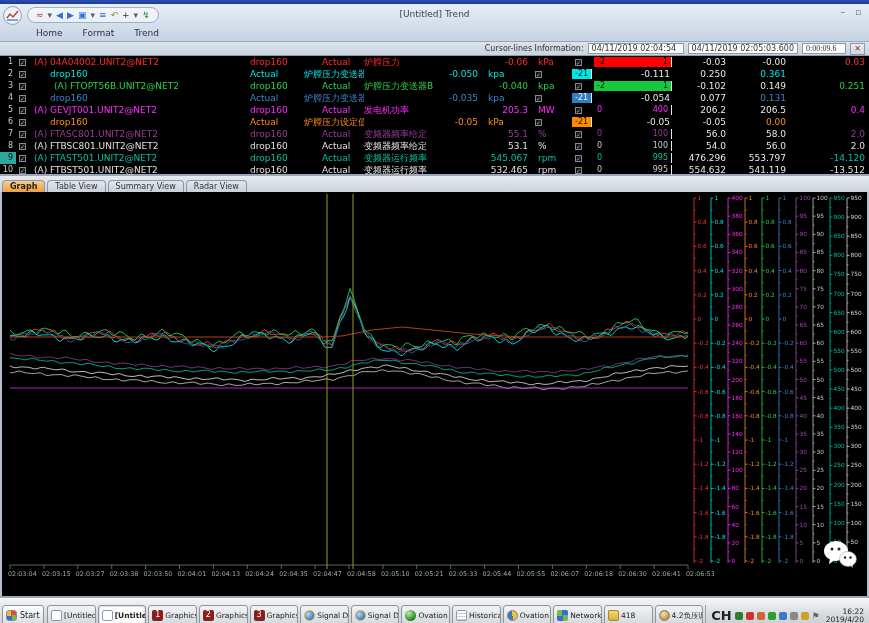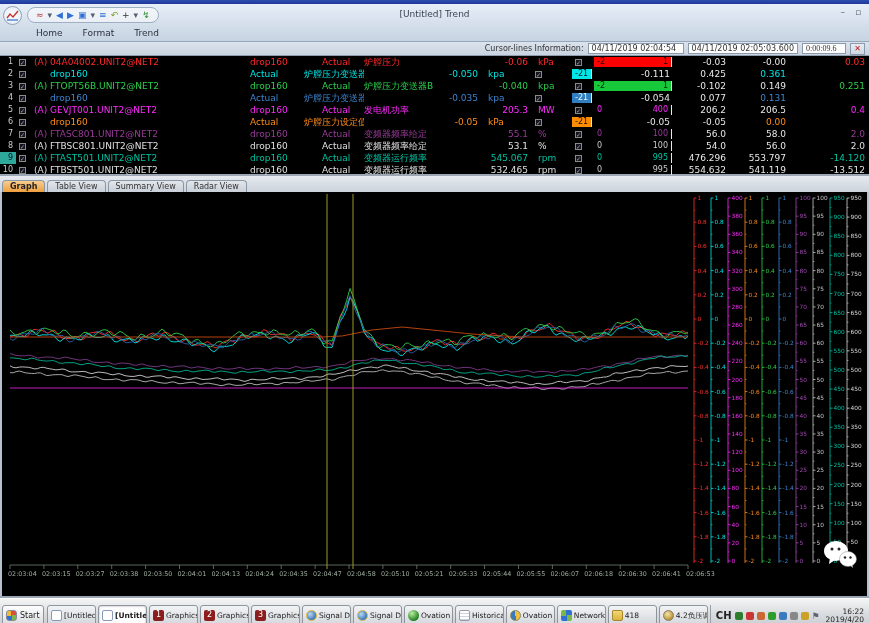--- a/index.html
+++ b/index.html
@@ -61,21 +61,21 @@
   .i-trend { background:#fff; border:1px solid #8899bb; color:#c23333; font-size:7px; }
   .i-num { background:#8b1d1d; }
   .i-globe { border-radius:50%; background:radial-gradient(circle at 35% 35%, #bcd8f2, #3a7abf 70%); border:1px solid #d8b43a; }
   .i-ball { border-radius:50%; background:radial-gradient(circle at 35% 30%, #b8f0a0, #1d7a1d 75%); }
   .i-doc { background:repeating-linear-gradient(#fff 0 2px, #cbd3da 2px 3px); border:1px solid #99a; }
   .i-point { border-radius:50%; background:conic-gradient(#eec23a 0 50%, #3a7abf 0 100%); border:1px solid #886; }
   .i-net { background:conic-gradient(#2f6fd6 0 25%, #7ab648 0 50%, #2f6fd6 0 75%, #7ab648 0 100%); }
   .i-folder { background:linear-gradient(#f2d877,#d9b33c); border:1px solid #a8862a; border-radius:1px 2px 2px 2px; }
   .i-compass { border-radius:50%; background:radial-gradient(circle at 40% 35%, #f5e5b0, #b99029 75%); border:1px solid #877; }
   .tray { margin-left:auto; display:flex; align-items:center; gap:3px; border-left:1px solid #9aa1a8; padding-left:5px; height:21px; }
-  .tray .lang { font-size:10px; color:#222; font-weight:bold; }
+  .tray .lang { font-size:13px; color:#222; font-weight:bold; }
   .tray-dot { width:8px; height:8px; border-radius:2px; }
   .tray-flag { font-size:9px; color:#5a6575; }
   .clock { text-align:right; font-size:7.5px; color:#222; line-height:8px; padding:0 3px; }
 </style>
 </head>
 <body>
 
 <div id="screen">
   <div class="top-strip"></div>
 
@@ -147,27 +147,27 @@
         <span class="cell-mode" style="color: rgb(0, 229, 229);">Actual</span>
         <span class="cell-desc" style="color: rgb(0, 229, 229);">炉膛压力变送器A</span>
         <span class="cell-val" style="color: rgb(0, 229, 229);">-0.050</span>
         <span class="cell-units" style="color: rgb(0, 229, 229);">kpa</span>
         <span><span class="cbx">✓</span></span>
         <span class="bar" style="background: rgb(0, 229, 229);">
           <span style="color: rgb(0, 35, 42);">-2</span>
           <span style="color: rgb(0, 35, 42);">1</span>
         </span>
         <span class="cell-c1" style="color: rgb(232, 232, 232);">-0.111</span>
-        <span class="cell-c2" style="color: rgb(232, 232, 232);">0.425</span>
+        <span class="cell-c2" style="color: rgb(232, 232, 232);">0.250</span>
         <span class="cell-c3" style="color: rgb(0, 229, 229);">0.361</span>
       </div>
       <div class="trow">
         <span class="cell-num">3</span>
         <span><span class="cbx">✓</span></span>
-        <span class="cell-name" style="color: rgb(43, 208, 74);">(A) FTOPT56B.UNIT2@NET2</span>
+        <span class="cell-name" style="color: rgb(43, 208, 74); margin-left: 20px;">(A) FTOPT56B.UNIT2@NET2</span>
         <span class="cell-drop" style="color: rgb(43, 208, 74);">drop160</span>
         <span class="cell-mode" style="color: rgb(43, 208, 74);">Actual</span>
         <span class="cell-desc" style="color: rgb(43, 208, 74);">炉膛压力变送器B</span>
         <span class="cell-val" style="color: rgb(43, 208, 74);">-0.040</span>
         <span class="cell-units" style="color: rgb(43, 208, 74);">kpa</span>
         <span><span class="cbx">✓</span></span>
         <span class="bar" style="background: rgb(23, 201, 58);">
           <span style="color: rgb(0, 35, 10);">-2</span>
           <span style="color: rgb(0, 35, 10);">1</span>
         </span>

